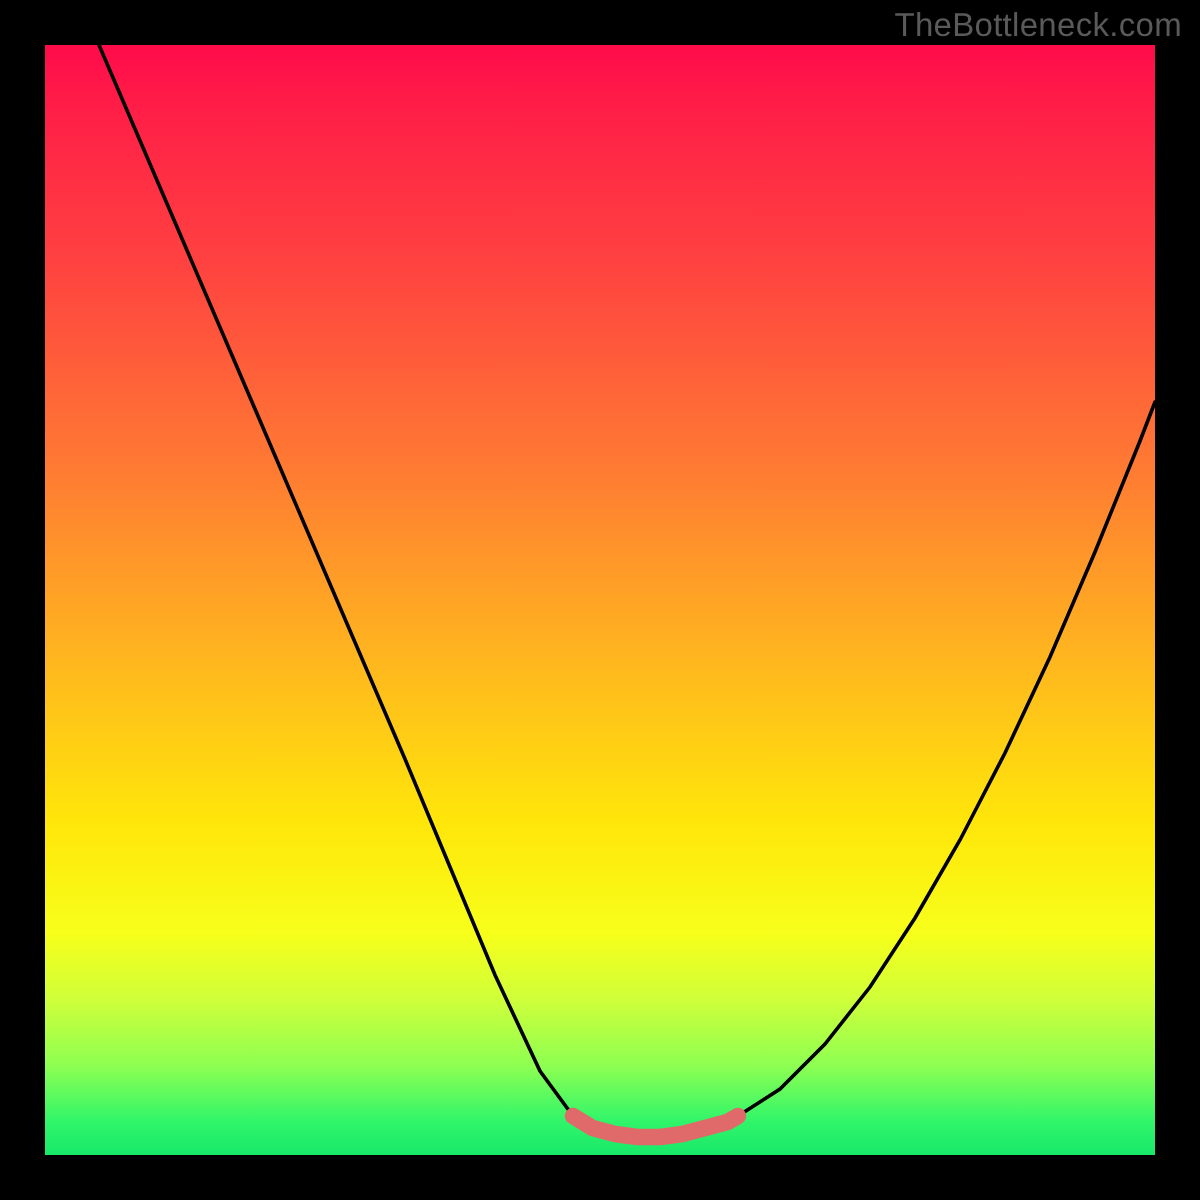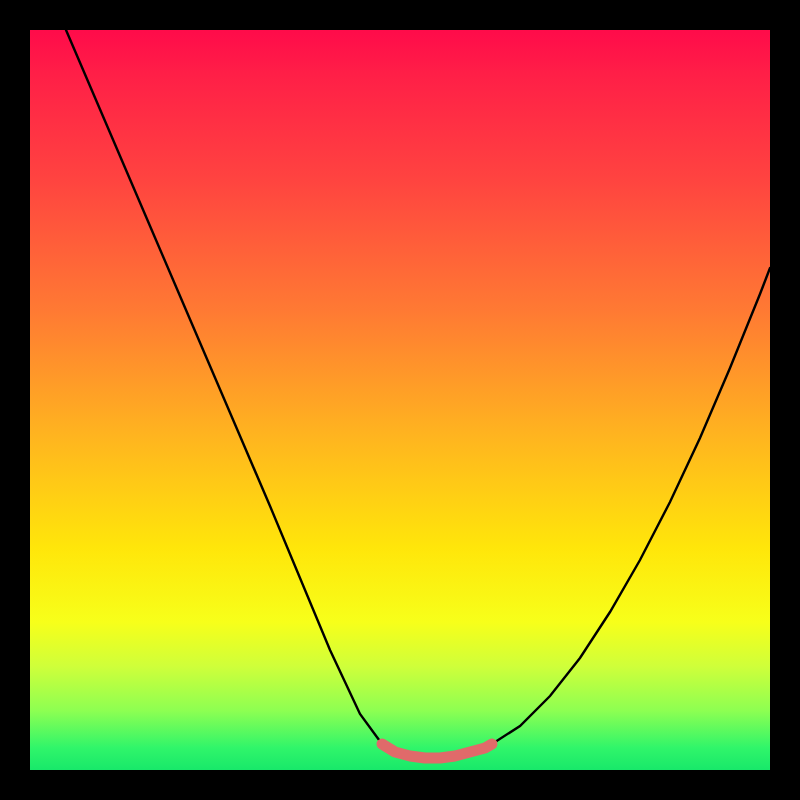--- a/index.html
+++ b/index.html
@@ -66,13 +66,14 @@
 <div class="frame">
   <div class="plot">
     <svg class="svg-layer" viewBox="0 0 740 740" preserveAspectRatio="none">
 
       <path id="curve-left" fill="none" stroke="#000" stroke-width="2.4" stroke-linecap="round" d="M36 0 L60 56 L90 126 L120 196 L150 266 L180 336 L210 406 L240 476 L270 548 L300 620 L330 684 L352 714"></path>
       <path id="curve-right" fill="none" stroke="#000" stroke-width="2.4" stroke-linecap="round" d="M462 714 L490 696 L520 666 L550 628 L580 582 L610 530 L640 472 L670 408 L700 338 L730 264 L740 238"></path>
 
       <path id="plateau" fill="none" stroke="#e06a6a" stroke-width="11" stroke-linecap="round" stroke-linejoin="round" d="M352 714 L365 722 L380 726 L395 728 L410 728 L425 726 L440 722 L455 718 L462 714"></path>
     </svg>
   </div>
+  <div class="watermark">TheBottleneck.com</div>
 </div>
 
 </body></html>

